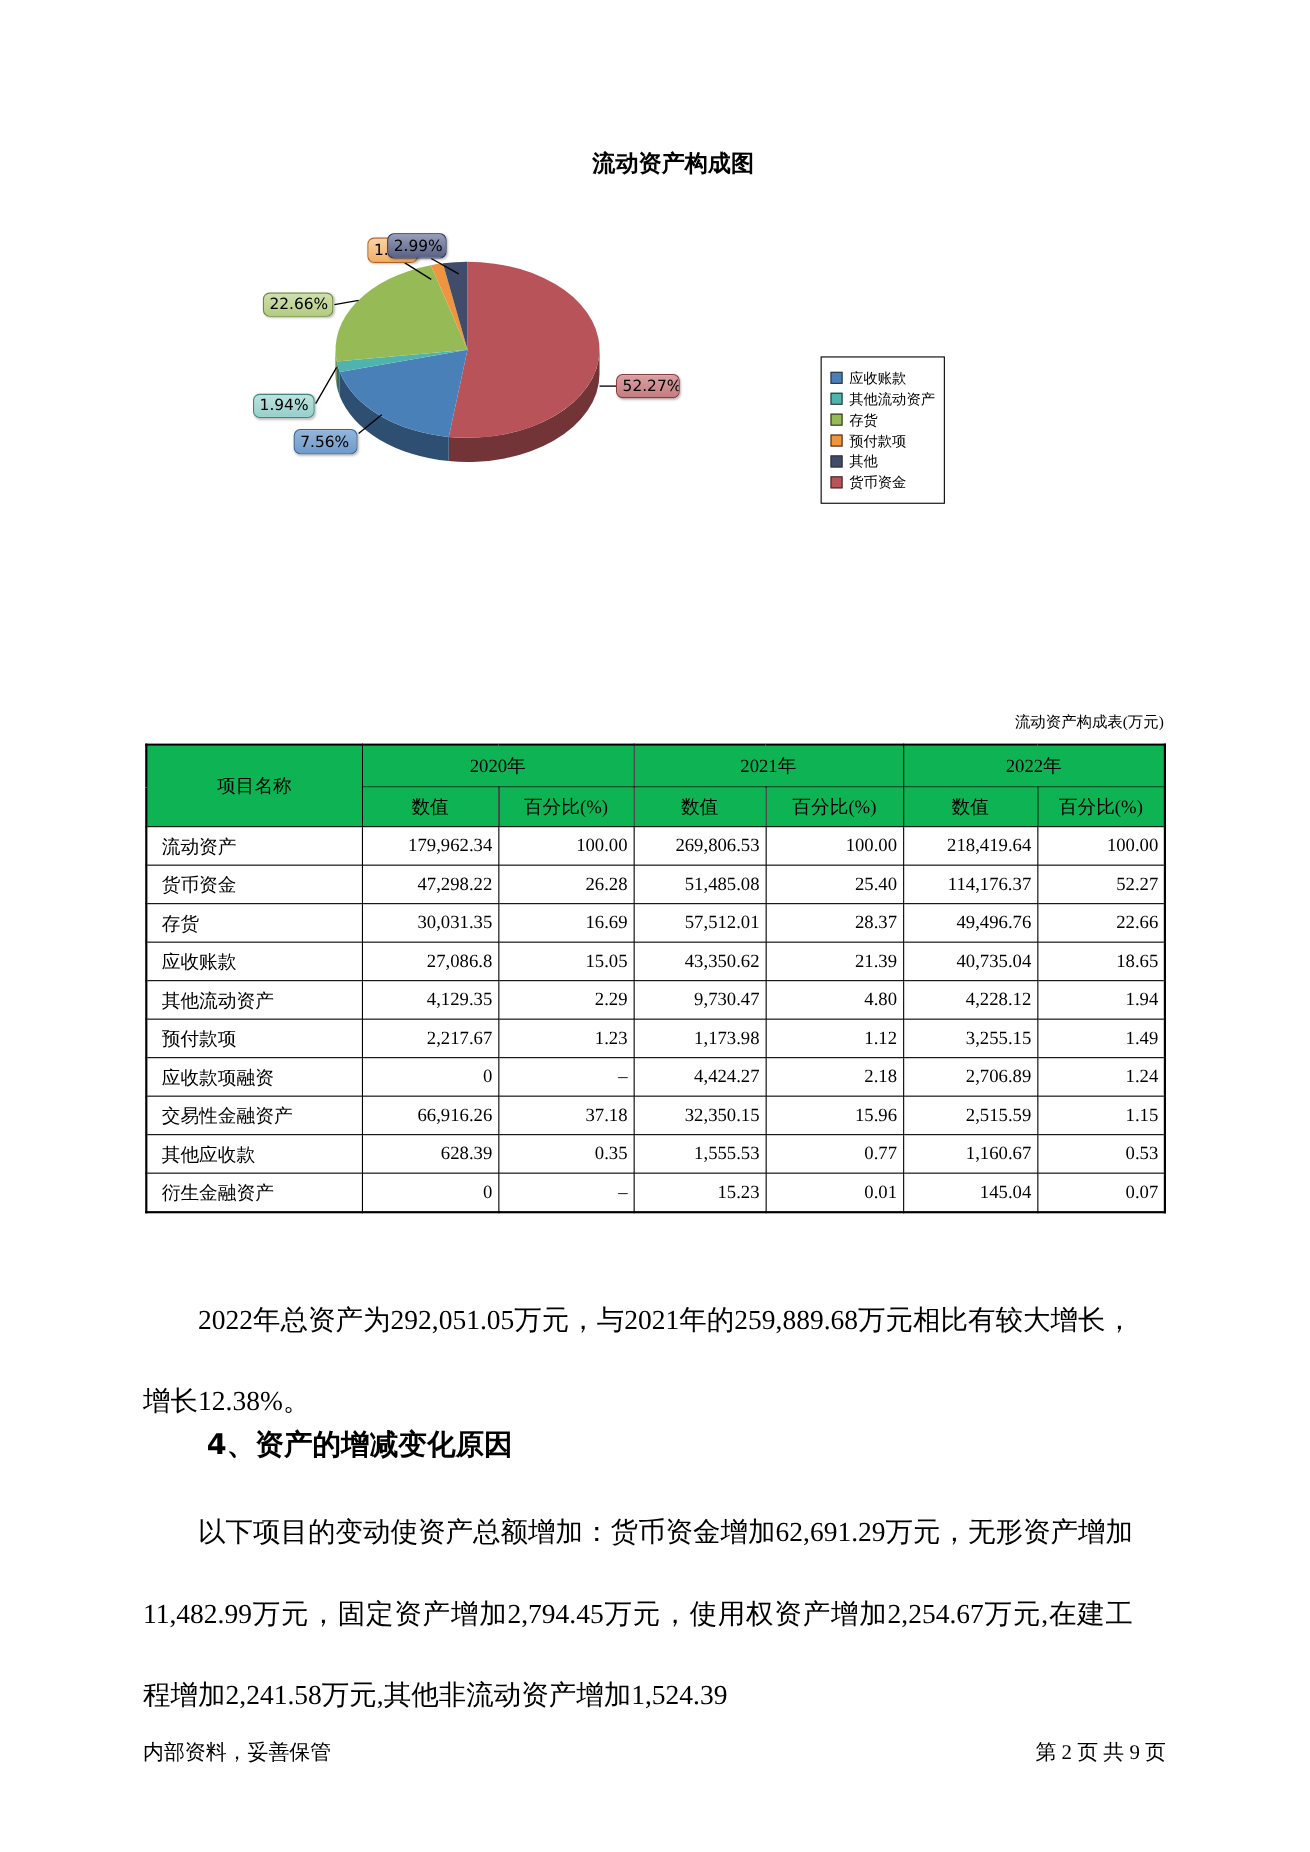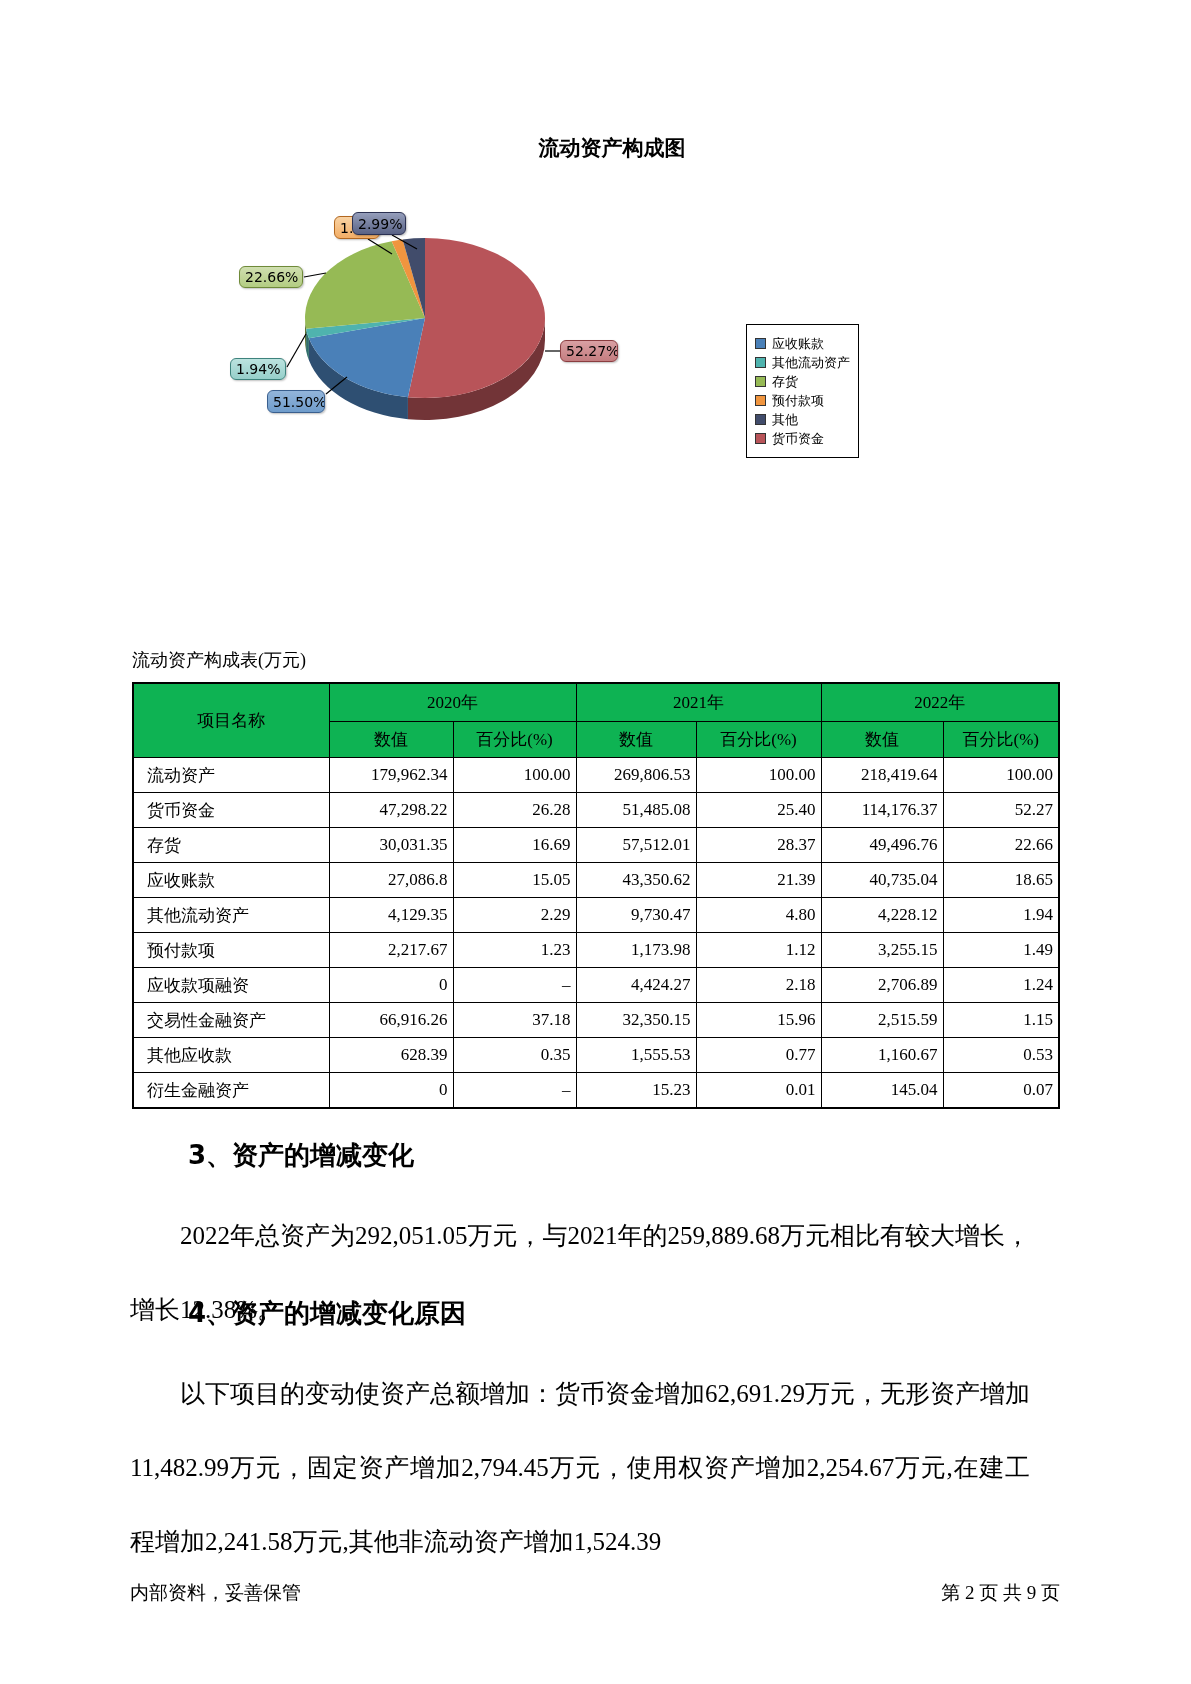--- a/index.html
+++ b/index.html
@@ -25,21 +25,21 @@
   .pill-navy  {background:linear-gradient(#959ebb,#596285);border-color:#2b3152;}
 
   .legend{position:absolute;left:616px;top:154px;width:113px;height:134px;background:#fff;
           border:1px solid #000;box-sizing:border-box;padding:9px 0 0 8px;}
   .legend-item{display:flex;align-items:center;height:19px;}
   .legend-swatch{width:11px;height:11px;border:1px solid #333;box-sizing:border-box;margin-right:6px;flex:0 0 auto;}
   .legend-label{font-family:"DejaVu Sans","Liberation Sans",sans-serif;font-size:13px;white-space:nowrap;}
 
   
   .table-block{position:absolute;left:132px;top:648px;width:926px;}
-  .table-title{width:926px;text-align:left;font-size:18px;margin-bottom:10px;}
+  .table-title{width:926px;text-align:right;font-size:14px;margin-bottom:10px;}
   table.assets{border-collapse:collapse;width:926px;table-layout:fixed;border:2px solid #000;}
   table.assets th,table.assets td{border:1px solid #000;font-weight:normal;font-size:17px;overflow:hidden;white-space:nowrap;}
   table.assets thead th{background:#0eb353;text-align:center;}
   tr.hrow1 th{height:35px;}
   tr.hrow2 th{height:33px;}
   table.assets tbody td{height:32px;}
   td.c-name{text-align:left;padding-left:13px;}
   td.c-num{text-align:right;padding-right:5px;}
 
   
@@ -100,21 +100,21 @@
           <div class="legend-item">
             <span class="legend-swatch" style="background: rgb(65, 76, 107);"></span>
             <span class="legend-label">其他</span>
           </div>
           <div class="legend-item">
             <span class="legend-swatch" style="background: rgb(184, 84, 89);"></span>
             <span class="legend-label">货币资金</span>
           </div>
         </div>
     <div class="pill pill-red" style="left: 430px; top: 170px; width: 58px; height: 22px;">52.27%</div>
-        <div class="pill pill-blue" style="left: 137px; top: 220px; width: 58px; height: 23px;">51.50%</div>
+        <div class="pill pill-blue" style="left: 137px; top: 220px; width: 58px; height: 23px;">7.56%</div>
         <div class="pill pill-teal" style="left: 100px; top: 188px; width: 56px; height: 22px;">1.94%</div>
         <div class="pill pill-green" style="left: 109px; top: 96px; width: 64px; height: 22px;">22.66%</div>
         <div class="pill pill-orange" style="left: 204px; top: 46px; width: 46px; height: 23px;">1.49%</div>
         <div class="pill pill-navy" style="left: 222px; top: 42px; width: 54px; height: 23px;">2.99%</div>
       </div>
   </section>
 
   <section class="table-block">
     <div class="table-title">流动资产构成表(万元)</div>
     <table class="assets">
@@ -233,21 +233,20 @@
         <td class="c-num">0.01</td>
         <td class="c-num">145.04</td>
         <td class="c-num">0.07</td>
       </tr>
         </tbody>
     </table>
 
   </section>
 
   <section class="text-block s3">
-    <h2>3、资产的增减变化</h2>
     <p>2022年总资产为292,051.05万元，与2021年的259,889.68万元相比有较大增长，增长12.38%。</p>
   </section>
 
   <section class="text-block s4">
     <h2>4、资产的增减变化原因</h2>
     <p>以下项目的变动使资产总额增加：货币资金增加62,691.29万元，无形资产增加11,482.99万元，固定资产增加2,794.45万元，使用权资产增加2,254.67万元,在建工程增加2,241.58万元,其他非流动资产增加1,524.39</p>
   </section>
 
   <div class="footer">
     <span>内部资料，妥善保管</span>

